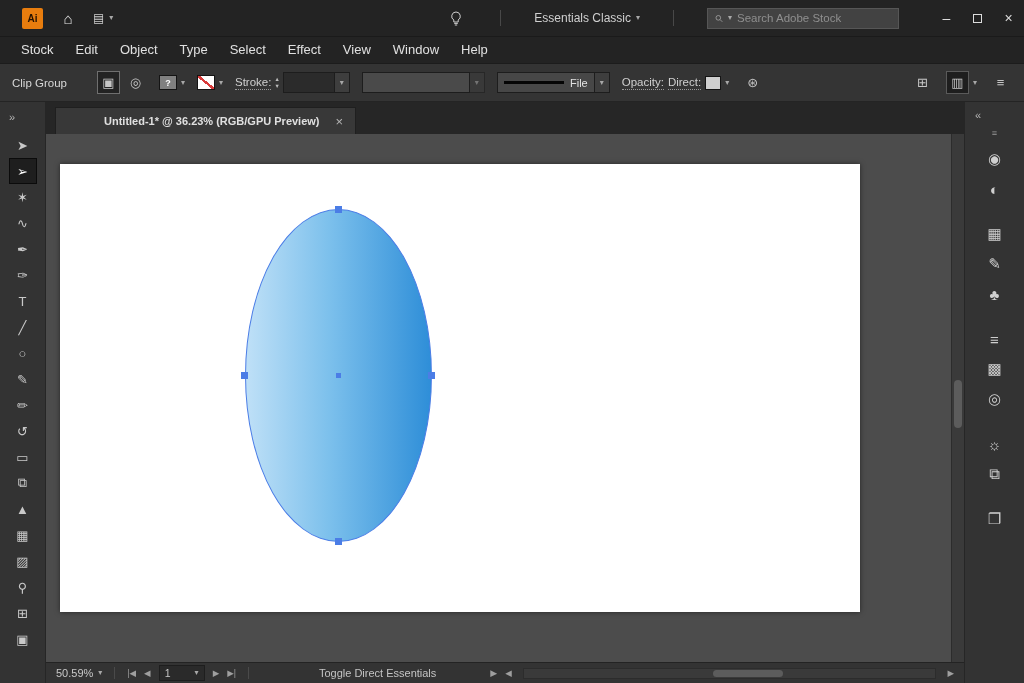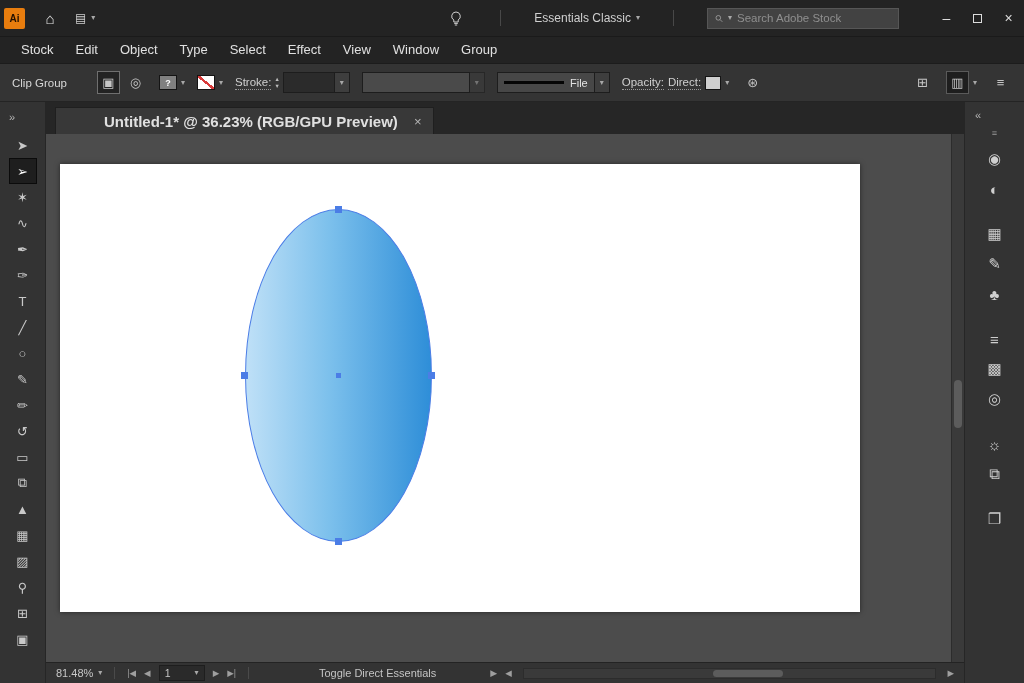--- a/index.html
+++ b/index.html
@@ -1,21 +1,21 @@
 <!DOCTYPE html>
 <html style="--selection-blue: #4b7de6; --gradient-start: #bfe0f7; --gradient-mid: #7cc0ec; --gradient-end: #2e8ed8; --pasteboard-gray: #4c4c4c; --artboard-white: #ffffff; --app-badge-orange: #e87d0e;"><head>
 <meta charset="utf-8">
 <style>
   * { margin:0; padding:0; box-sizing:border-box; }
   html,body { width:1024px; height:683px; overflow:hidden; }
   body { font-family:"Liberation Sans","DejaVu Sans",sans-serif; background:#2a2a2a; color:#d6d6d6; font-size:12px; }
   .app { width:1024px; height:683px; display:flex; flex-direction:column; user-select:none; }
 
   
-  .titlebar { flex:0 0 36px; background:#232323; border-bottom:1px solid #1a1a1a; display:flex; align-items:center; padding-left:4px; }
+  .titlebar { flex:0 0 36px; background:#232323; border-bottom:1px solid #1a1a1a; display:flex; align-items:center; padding-left:22px; }
   .ai-badge { width:21px; height:21px; background:#e87d0e; color:#241100; font-weight:700; font-size:10px; display:grid; place-items:center; border-radius:2px; margin-right:14px; }
   .tb-icon { color:#e3e3e3; font-size:15px; display:grid; place-items:center; width:22px; height:22px; }
   .tb-group { display:flex; align-items:center; gap:5px; margin-left:14px; color:#d0d0d0; }
   .chev { font-size:8px; color:#a8a8a8; line-height:1; }
   .vsep { width:1px; height:16px; background:#484848; margin:0 13px; }
   .tb-right { margin-left:auto; display:flex; align-items:center;gap:20px; }
   .search-box { width:192px; height:21px; background:#424242; border:1px solid #565656; display:flex; align-items:center; padding:0 7px; gap:5px; }
   .search-input { flex:1; background:transparent; border:none; outline:none; color:#c0c0c0; font-size:11.5px; font-family:inherit; }
   .search-input::placeholder { color:#8f8f8f; }
   .win-controls { margin-left:12px; display:flex; }
@@ -57,21 +57,21 @@
   .left-toolbar { flex:0 0 46px; background:#333333; border-right:1px solid #262626; display:flex; flex-direction:column; align-items:center; }
   .tools-expand { height:30px; width:100%; display:flex; align-items:center; padding-left:9px; color:#b5b5b5; font-size:11px; letter-spacing:-1px; }
   .tools { display:flex; flex-direction:column; align-items:center; }
   .tool { width:28px; height:26px; display:grid; place-items:center; font-size:13px; color:#c9c9c9; }
   .tool.active { background:#1e1e1e; color:#ffffff; box-shadow:inset 0 0 0 1px #0b0b0b; }
 
   
   .center { flex:1; display:flex; flex-direction:column; min-width:0; }
   .tabbar { flex:0 0 32px; background:#262626; display:flex; align-items:flex-end; }
   .doc-tab { margin:0 0 0 9px; height:27px; background:#383838; border:1px solid #1f1f1f; border-bottom:none; display:flex; align-items:center; padding:0 12px; gap:16px; }
-  .tab-title { font-size:15px; font-weight:700; color:#e0e0e0; white-space:nowrap;padding-left:36px; }
+  .tab-title { font-size:11px; font-weight:700; color:#e0e0e0; white-space:nowrap;padding-left:36px; }
   .tab-close { color:#b5b5b5; font-size:13px; }
 
   .canvas-row { flex:1; display:flex; min-height:0; }
   .canvas { flex:1; position:relative; background:#4c4c4c; overflow:hidden; }
   .artboard { position:absolute; left:14px; top:30px; width:800px; height:448px; background:#ffffff; box-shadow:0 0 5px rgba(0,0,0,.5); }
   .ellipse { position:absolute; left:185px; top:45px; width:187px; height:333px; border-radius:50%;
              background:linear-gradient(90deg, var(--gradient-start) 0%, var(--gradient-mid) 45%, var(--gradient-end) 100%);
              border:1px solid var(--selection-blue); }
   .anchor { position:absolute; width:7px; height:7px; background:var(--selection-blue); }
   .a-top    { left:275px; top:42px; }
@@ -149,21 +149,21 @@
   <div class="menubar">
 
   <div class="menu-item"><span>Stock</span></div>
       <div class="menu-item"><span>Edit</span></div>
       <div class="menu-item"><span>Object</span></div>
       <div class="menu-item"><span>Type</span></div>
       <div class="menu-item"><span>Select</span></div>
       <div class="menu-item"><span>Effect</span></div>
       <div class="menu-item"><span>View</span></div>
       <div class="menu-item"><span>Window</span></div>
-      <div class="menu-item"><span>Group</span></div>
+      <div class="menu-item"><span>Help</span></div>
     </div>
 
   <div class="controlbar">
     <span class="ctx-label">Clip Group</span>
 
     <div class="cb-group">
       <div class="cb-btn boxed">▣</div>
       <div class="cb-btn">◎</div>
     </div>
 
@@ -321,21 +321,21 @@
             <div class="anchor a-center"></div>
           </div>
         </div>
         <div class="vscroll">
           <div class="vthumb"></div>
         </div>
       </div>
 
       <div class="statusbar">
         <div class="zoom-ctl">
-          <span>81.48%</span>
+          <span>50.59%</span>
           <span class="chev">▾</span>
         </div>
         <div class="vsep2"></div>
         <span class="nav-btn">|◀</span>
         <span class="nav-btn">◀</span>
         <div class="ab-field">
           <span>1</span>
           <span class="chev">▾</span>
         </div>
         <span class="nav-btn">▶</span>

